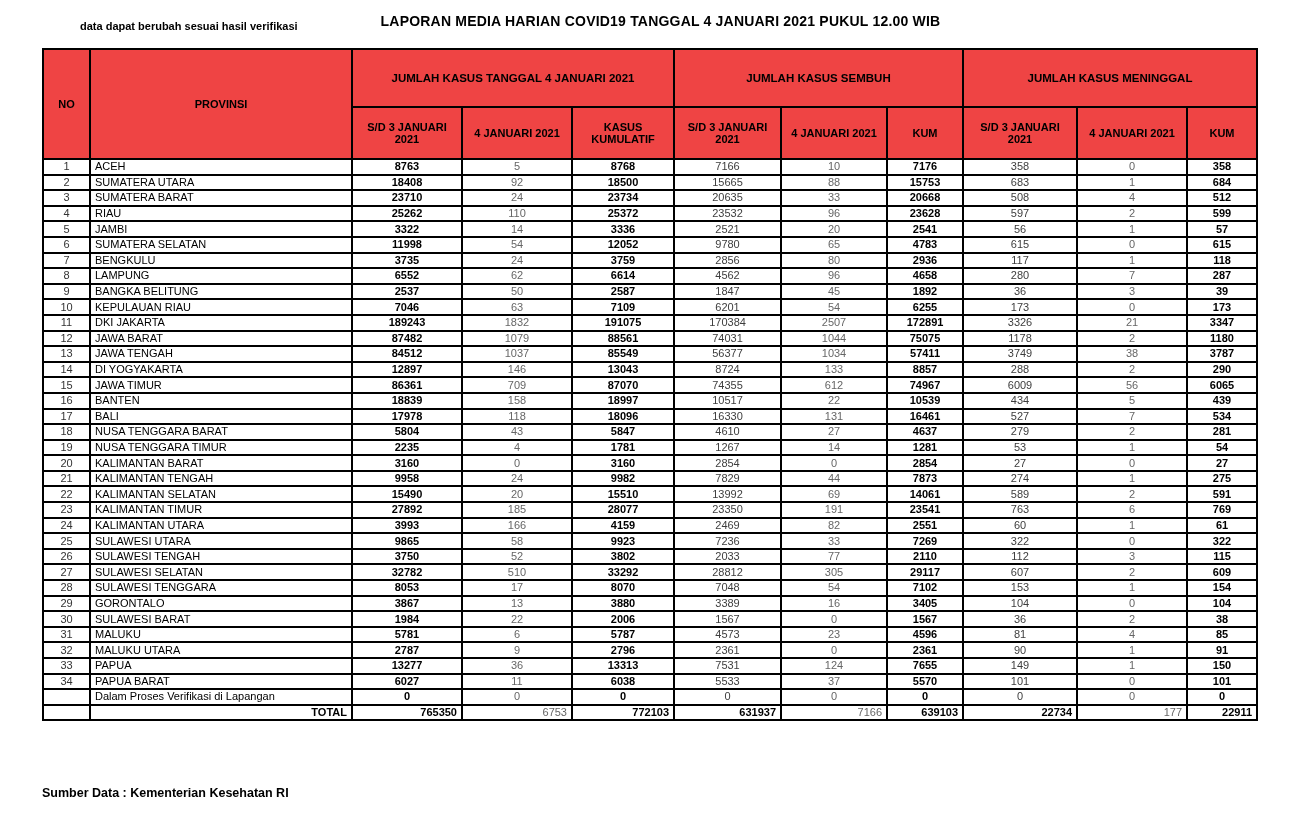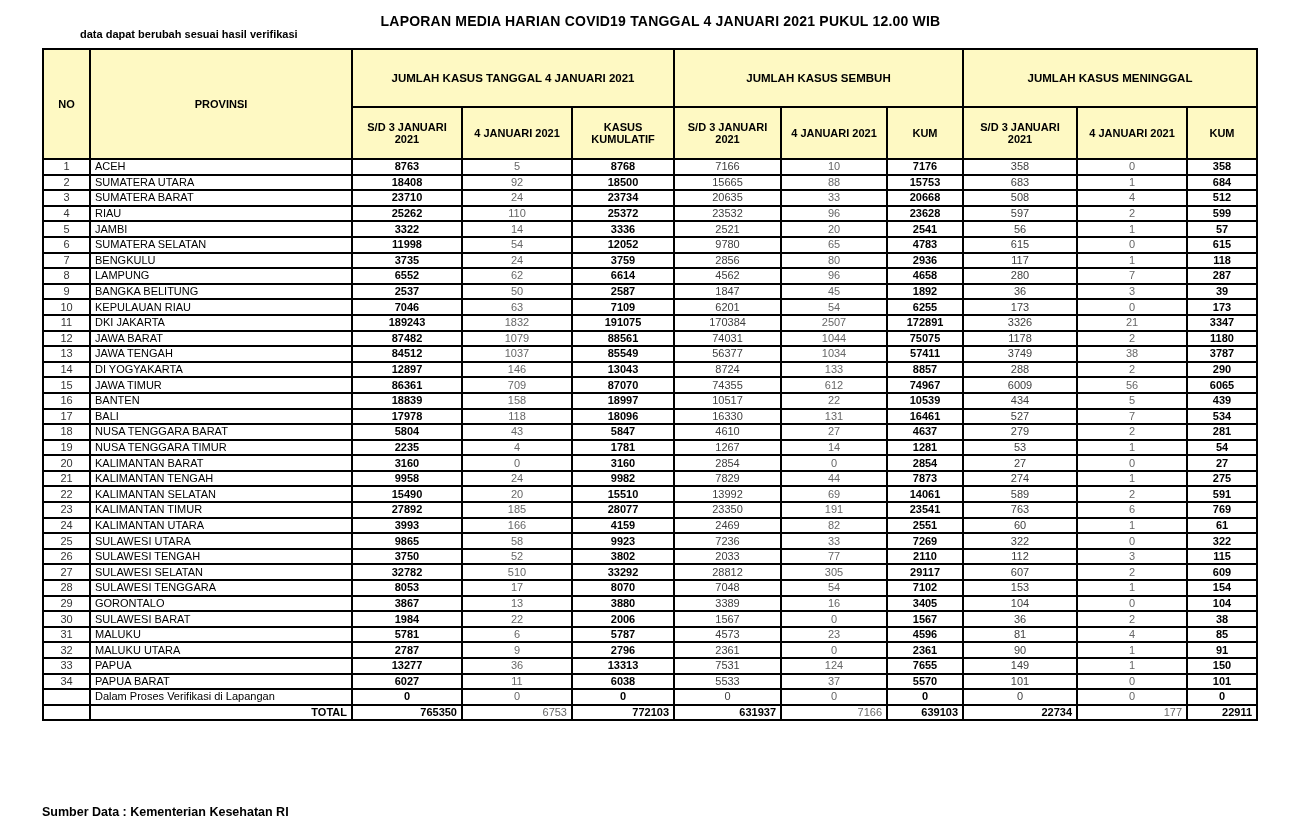--- a/index.html
+++ b/index.html
@@ -5,51 +5,51 @@
   html,body { margin:0; padding:0; }
   body {
     width:1297px; height:827px; background:#ffffff; position:relative;
     font-family:"Liberation Sans", sans-serif; color:#000;
   }
   .title {
     position:absolute; top:13px; left:12px; width:100%;
     text-align:center; font-weight:bold; font-size:14px; letter-spacing:.2px;
   }
   .note {
-    position:absolute; top:28px; left:80px;
+    position:absolute; top:20px; left:80px;
     font-weight:bold; font-size:11px;
   }
   table.report {
     position:absolute; left:42px; top:48px;
     border-collapse:collapse; table-layout:fixed; width:1214px;
   }
   .report th, .report td {
     border:2px solid #000; overflow:hidden;
   }
   .report thead th {
-    background:#fef9c3; font-weight:bold; font-size:11px;
+    background:#ef4444; font-weight:bold; font-size:11px;
     text-align:center; vertical-align:middle; padding:2px 4px; white-space:normal;
   }
   .report tr.group-row th.group { height:52px; font-size:11.5px; }
   .report tr.sub-row th { height:46px; }
   .report td {
     font-size:11px; height:13.6px; line-height:13px;
     padding:0 4px; text-align:center; white-space:nowrap; vertical-align:middle;
   }
   .report td.c-no { color:#333; }
   .report td.c-prov { text-align:left;margin-left:23px; }
   .report td.c0, .report td.c2, .report td.c5, .report td.c8 { font-weight:bold; color:#000; }
   .report td.c1, .report td.c4, .report td.c7 { color:#666; }
   .report td.c3, .report td.c6 { color:#3d3d3d; }
   .report tr.total-row td { font-weight:bold; color:#000;text-align:right; }
   .report tr.total-row td.c1, .report tr.total-row td.c4, .report tr.total-row td.c7 {
     font-weight:normal; color:#666;
   }
   .footer {
-    position:absolute; left:42px; top:805px;
+    position:absolute; left:42px; top:786px;
     font-weight:bold; font-size:12.5px;
   }
 </style>
 </head>
 <body>
 
 <div class="title">LAPORAN MEDIA HARIAN COVID19 TANGGAL 4 JANUARI 2021 PUKUL 12.00 WIB</div>
 <div class="note">data dapat berubah sesuai hasil verifikasi</div>
 
 <table class="report">

